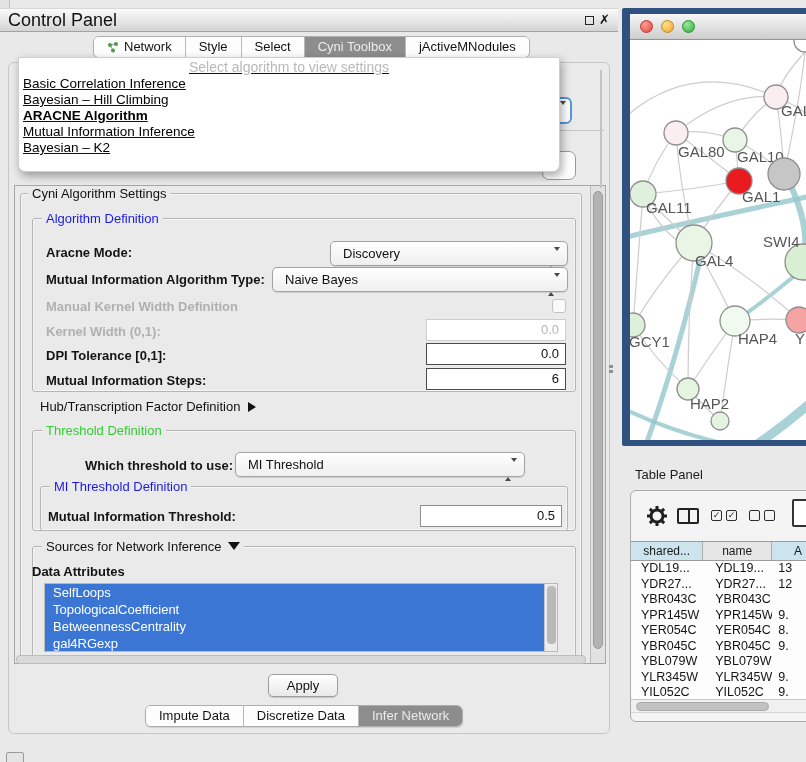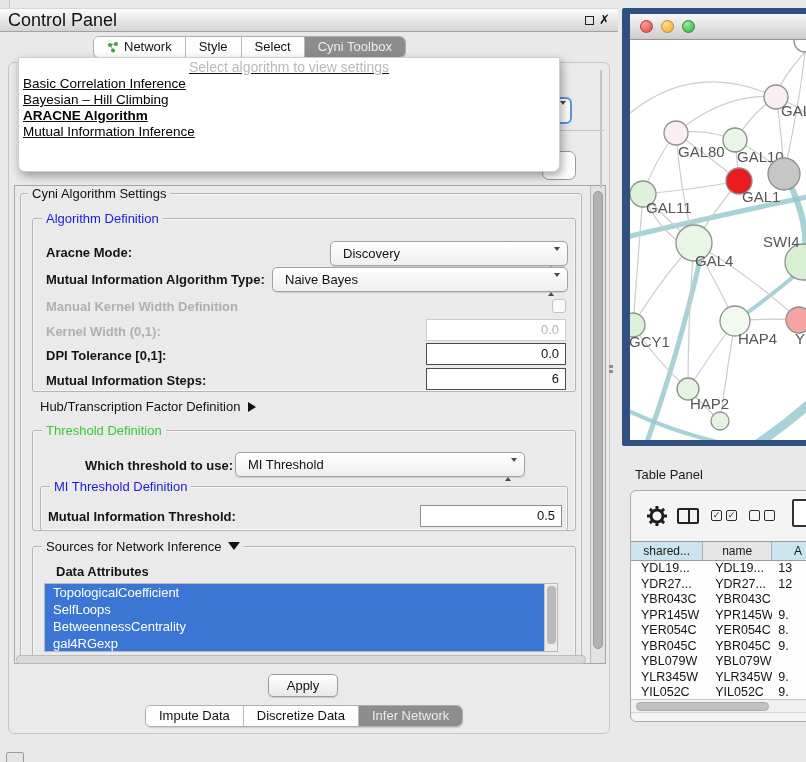--- a/index.html
+++ b/index.html
@@ -150,38 +150,42 @@
     </div>
     <div class="seg">
       <span>Style</span>
     </div>
     <div class="seg">
       <span>Select</span>
     </div>
     <div class="seg sel">
       <span>Cyni Toolbox</span>
     </div>
+    <div class="seg">
+      <span>jActiveMNodules</span>
+    </div>
   </div>
 
 <div class="abs" id="content-panel"></div>
 
 <div class="abs" id="frag-vline"></div>
 <div class="abs" id="frag-hline"></div>
 <div class="abs" id="frag-blue">
   <i><span class="arr-up"></span><span class="arr-dn"></span></i>
 </div>
 <div class="abs" id="frag-combo"></div>
 
 <div class="abs" id="dropdown">
   <div id="dd-placeholder">Select algorithm to view settings</div>
   <ul id="dd-items">
       <li>Basic Correlation Inference</li>
       <li>Bayesian – Hill Climbing</li>
       <li class="bold">ARACNE Algorithm</li>
       <li>Mutual Information Inference</li>
+      <li>Bayesian – K2</li>
     </ul>
 </div>
 
 <div class="abs" id="scrollpane"></div>
 <div class="abs" id="vscroll">
     <span class="thumb"></span>
   </div>
 
 <span class="abs gtitle" style="left:28px;top:186px;">Cyni Algorithm Settings</span>
 <div class="abs group" style="left:20px;top:193px;width:562px;height:470px;"></div>
@@ -228,25 +232,25 @@
 
 <span class="abs gtitle blue" style="left:50px;top:479px;">MI Threshold Definition</span>
 <div class="abs group" style="left:40px;top:486px;width:528px;height:45px;"></div>
 <span class="flabel" style="left:48px;top:509px;">Mutual Information Threshold:</span>
 <div class="field" style="left:420px;top:505px;width:142px;">0.5</div>
 
 <span class="abs gtitle" style="left:42px;top:539px;">
   <span>Sources for Network Inference</span><span class="tri-down"></span>
 </span>
 <div class="abs group" style="left:32px;top:546px;width:544px;height:116px;"></div>
-<span class="flabel" style="left:56px;top:564px;">Data Attributes</span>
+<span class="flabel" style="left:32px;top:564px;">Data Attributes</span>
 <div class="abs" id="attr-list">
   <div id="attr-items">
+      <div class="attr-item">SelfLoops</div>
       <div class="attr-item">TopologicalCoefficient</div>
-      <div class="attr-item">SelfLoops</div>
       <div class="attr-item">BetweennessCentrality</div>
       <div class="attr-item">gal4RGexp</div>
     </div>
   <div id="attr-scroll">
       <span class="thumb"></span>
     </div>
 </div>
 <div class="abs" id="hscroll-strip"></div>
 
 <div class="abs" id="apply-btn">Apply</div>

